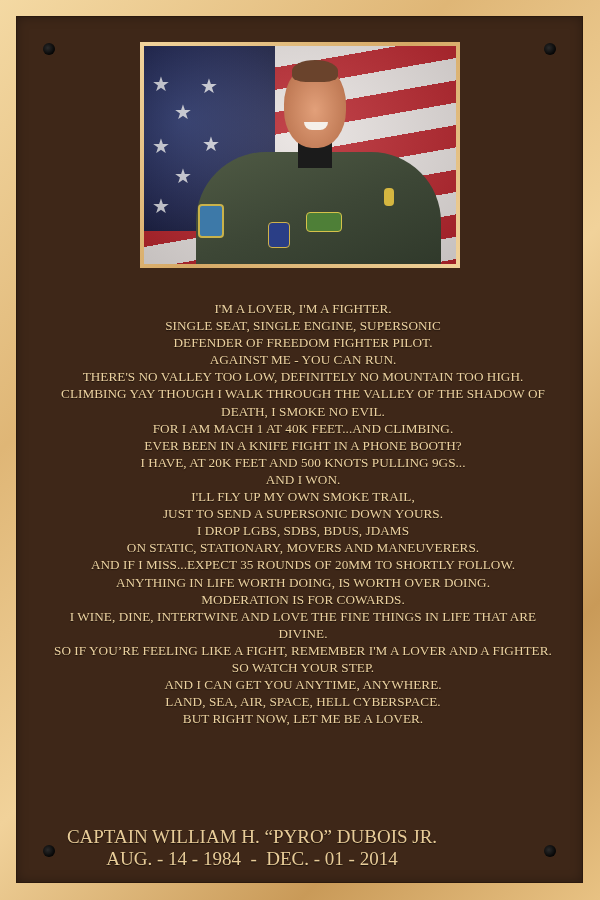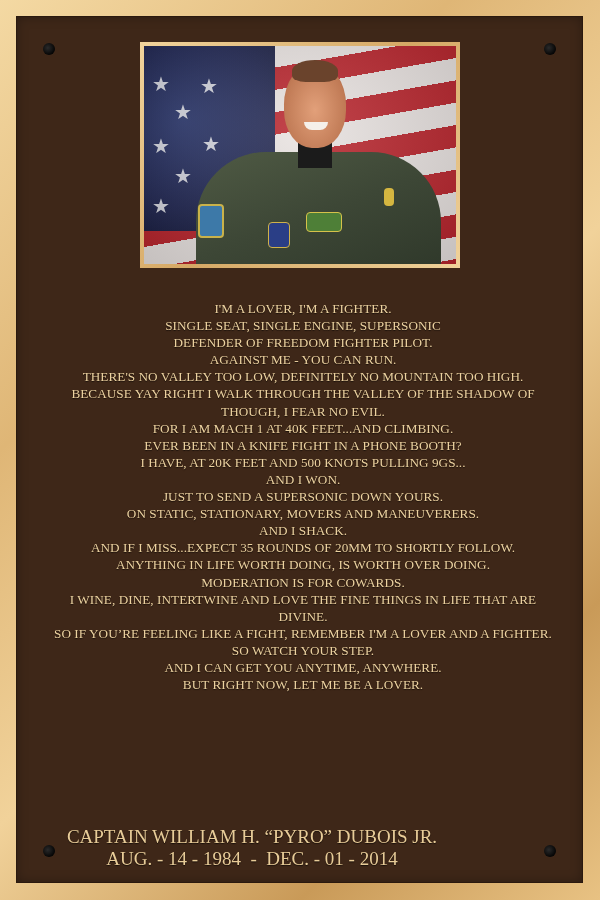--- a/index.html
+++ b/index.html
@@ -121,35 +121,37 @@
       </div>
     </div>
   </div>
 
   <div class="text-block">
     <div class="line">I'M A LOVER, I'M A FIGHTER.</div>
     <div class="line">SINGLE SEAT, SINGLE ENGINE, SUPERSONIC</div>
     <div class="line">DEFENDER OF FREEDOM FIGHTER PILOT.</div>
     <div class="line">AGAINST ME - YOU CAN RUN.</div>
     <div class="line">THERE'S NO VALLEY TOO LOW, DEFINITELY NO MOUNTAIN TOO HIGH.</div>
-    <div class="line">BECAUSE YAY RIGHT I WALK THROUGH THE VALLEY OF THE SHADOW OF</div>
-    <div class="line">THOUGH, I FEAR NO EVIL.</div>
+    <div class="line">CLIMBING YAY THOUGH I WALK THROUGH THE VALLEY OF THE SHADOW OF</div>
+    <div class="line">DEATH, I SMOKE NO EVIL.</div>
     <div class="line">FOR I AM MACH 1 AT 40K FEET...AND CLIMBING.</div>
     <div class="line">EVER BEEN IN A KNIFE FIGHT IN A PHONE BOOTH?</div>
     <div class="line">I HAVE, AT 20K FEET AND 500 KNOTS PULLING 9GS...</div>
     <div class="line">AND I WON.</div>
+    <div class="line">I'LL FLY UP MY OWN SMOKE TRAIL,</div>
     <div class="line">JUST TO SEND A SUPERSONIC DOWN YOURS.</div>
+    <div class="line">I DROP LGBS, SDBS, BDUS, JDAMS</div>
     <div class="line">ON STATIC, STATIONARY, MOVERS AND MANEUVERERS.</div>
-    <div class="line">AND I SHACK.</div>
     <div class="line">AND IF I MISS...EXPECT 35 ROUNDS OF 20MM TO SHORTLY FOLLOW.</div>
     <div class="line">ANYTHING IN LIFE WORTH DOING, IS WORTH OVER DOING.</div>
     <div class="line">MODERATION IS FOR COWARDS.</div>
     <div class="line">I WINE, DINE, INTERTWINE AND LOVE THE FINE THINGS IN LIFE THAT ARE</div>
     <div class="line">DIVINE.</div>
     <div class="line">SO IF YOU’RE FEELING LIKE A FIGHT, REMEMBER I'M A LOVER AND A FIGHTER.</div>
     <div class="line">SO WATCH YOUR STEP.</div>
     <div class="line">AND I CAN GET YOU ANYTIME, ANYWHERE.</div>
+    <div class="line">LAND, SEA, AIR, SPACE, HELL CYBERSPACE.</div>
     <div class="line">BUT RIGHT NOW, LET ME BE A LOVER.</div>
   </div>
 
   <div class="footer" style="top:826px;">CAPTAIN WILLIAM H. “PYRO” DUBOIS JR.</div>
   <div class="footer" style="top:848px;white-space:pre;">AUG. - 14 - 1984  -  DEC. - 01 - 2014</div>
 </div>
 
 </body></html>

